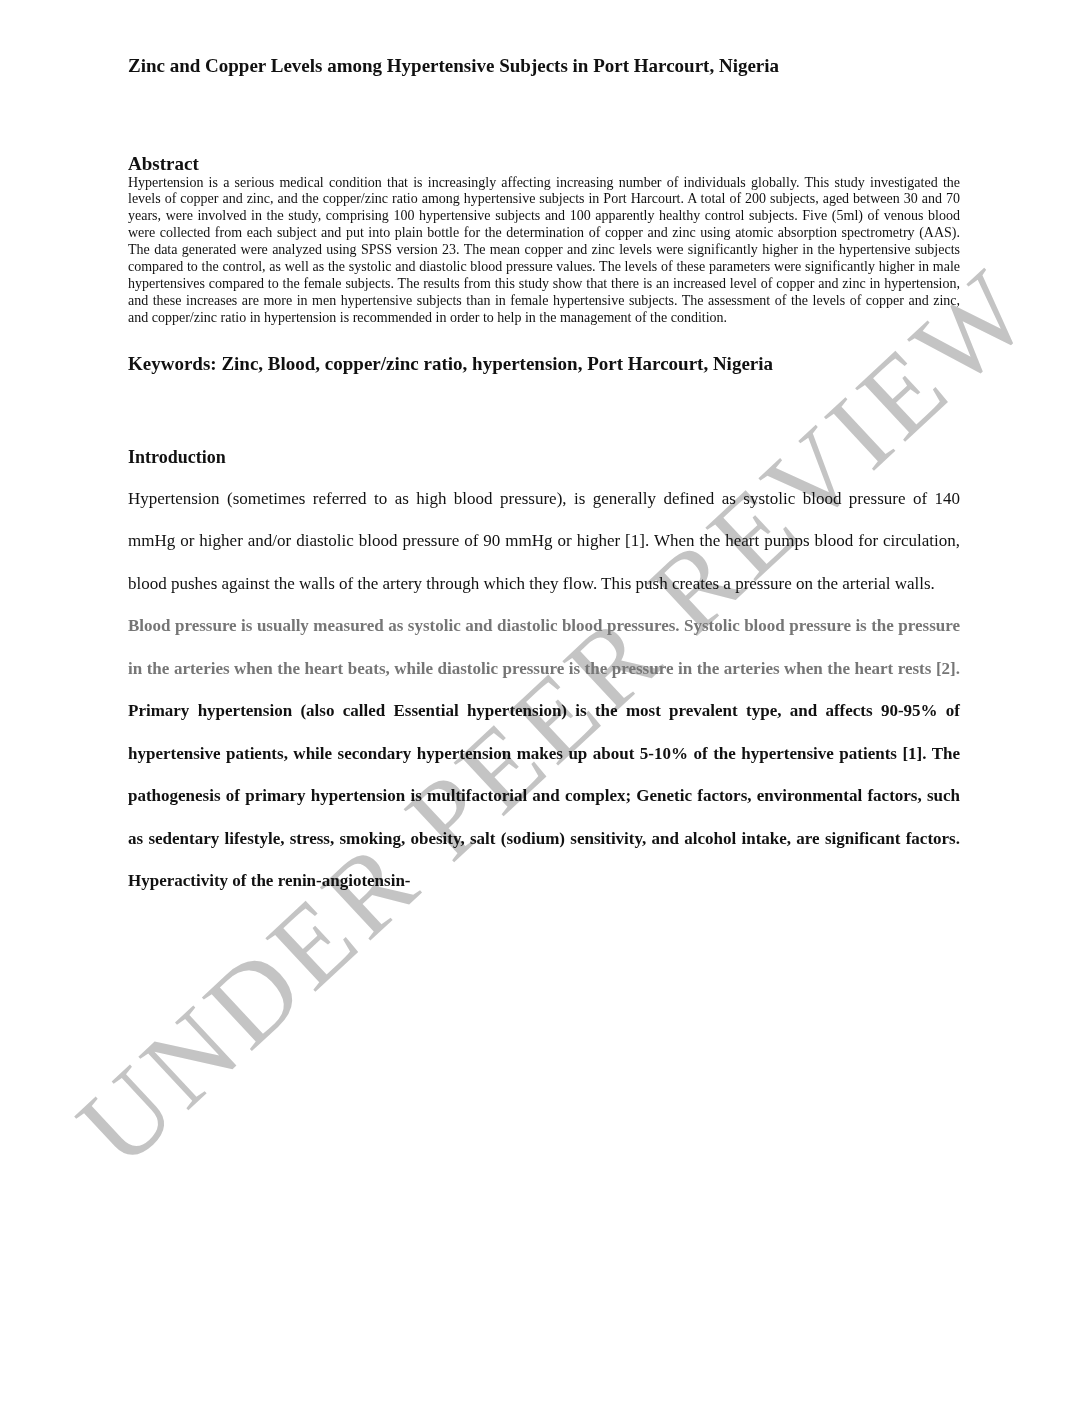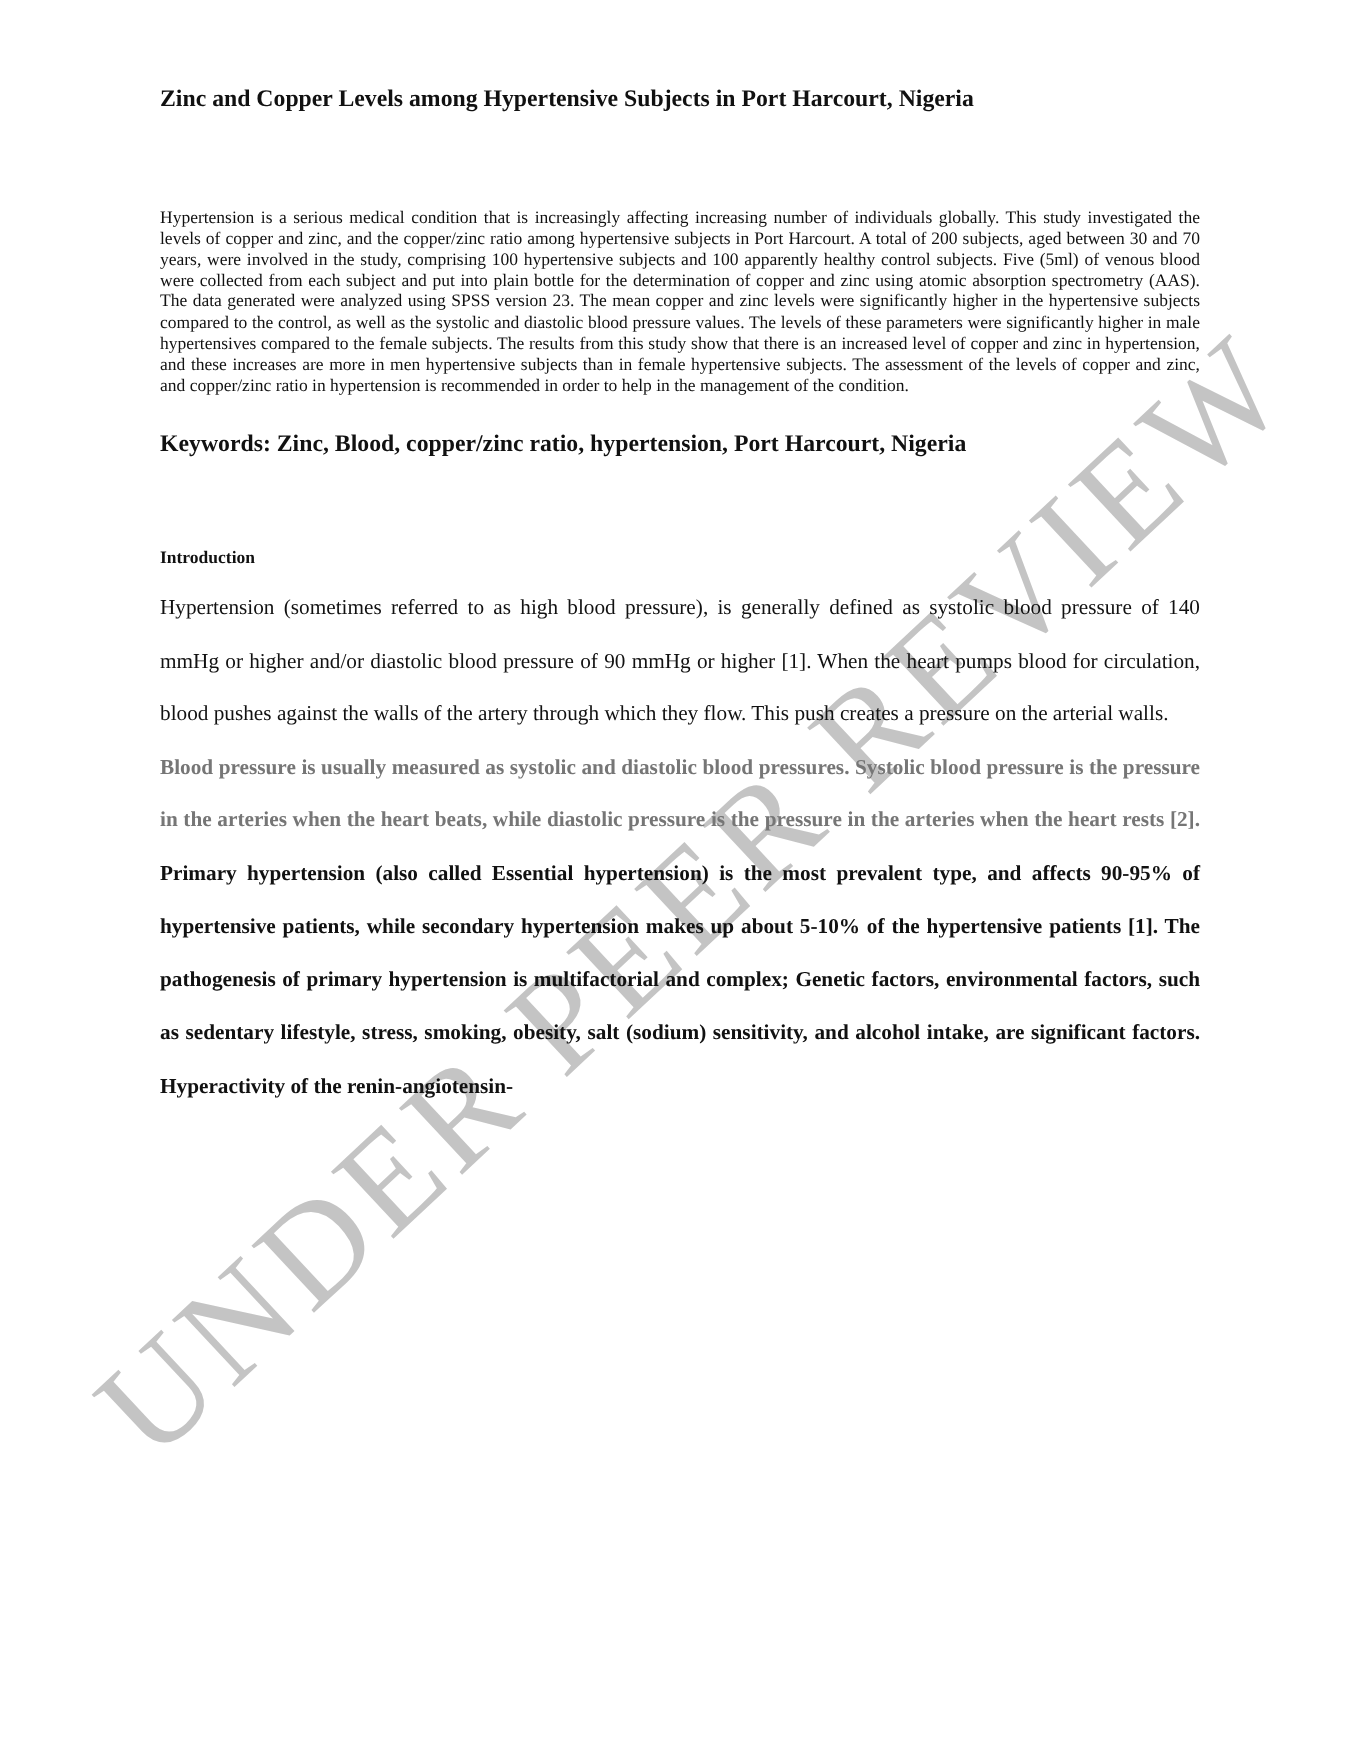--- a/index.html
+++ b/index.html
@@ -24,21 +24,21 @@
     font-size: 112px;
     letter-spacing: 6px;
     color: rgba(125, 125, 125, 0.45);
     white-space: nowrap;
     z-index: 0;
     pointer-events: none;
   }
   .content {
     position: relative;
     z-index: 1;
-    padding: 68px 128px 0 128px;
+    padding: 54px 128px 0 128px;
   }
   .title {
     font-size: 19px;
     font-weight: bold;
     line-height: 1.3;
     margin-bottom: 74px;
   }
   .abstract-heading {
     font-size: 19px;
     font-weight: bold;
@@ -48,39 +48,40 @@
     font-size: 14px;
     line-height: 1.21;
     text-align: justify;
   }
   .keywords {
     font-size: 19px;
     font-weight: bold;
     margin-top: 26px;
   }
   .intro-heading {
-    font-size: 14px;
+    font-size: 18px;
     font-weight: bold;
     margin-top: 72px;
   }
   .body-paragraph {
     font-size: 17px;
     line-height: 2.5;
     text-align: justify;
     margin-top: 10px;
   }
   .body-paragraph + .body-paragraph { margin-top: 0; font-weight: bold; }
   .muted { color: #767676; }
 </style>
 </head>
 <body>
 
 <div class="page">
   <div class="watermark">UNDER PEER REVIEW</div>
   <div class="content">
     <h1 class="title">Zinc and Copper Levels among Hypertensive Subjects in Port Harcourt, Nigeria</h1>
+    <h2 class="abstract-heading">Abstract</h2>
     <p class="abstract-body">Hypertension is a serious medical condition that is increasingly affecting increasing number of individuals globally. This study investigated the levels of copper and zinc, and the copper/zinc ratio among hypertensive subjects in Port Harcourt. A total of 200 subjects, aged between 30 and 70 years, were involved in the study, comprising 100 hypertensive subjects and 100 apparently healthy control subjects. Five (5ml) of venous blood were collected from each subject and put into plain bottle for the determination of copper and zinc using atomic absorption spectrometry (AAS). The data generated were analyzed using SPSS version 23. The mean copper and zinc levels were significantly higher in the hypertensive subjects compared to the control, as well as the systolic and diastolic blood pressure values. The levels of these parameters were significantly higher in male hypertensives compared to the female subjects. The results from this study show that there is an increased level of copper and zinc in hypertension, and these increases are more in men hypertensive subjects than in female hypertensive subjects. The assessment of the levels of copper and zinc, and copper/zinc ratio in hypertension is recommended in order to help in the management of the condition.</p>
     <p class="keywords">Keywords: Zinc, Blood, copper/zinc ratio, hypertension, Port Harcourt, Nigeria</p>
     <h2 class="intro-heading">Introduction</h2>
     <p class="body-paragraph">Hypertension (sometimes referred to as high blood pressure), is generally defined as systolic blood pressure of 140 mmHg or higher and/or diastolic blood pressure of 90 mmHg or higher [1]. When the heart pumps blood for circulation, blood pushes against the walls of the artery through which they flow. This push creates a pressure on the arterial walls.</p>
     <p class="body-paragraph"><span class="muted">Blood pressure is usually measured as systolic and diastolic blood pressures. Systolic blood pressure is the pressure in the arteries when the heart beats, while diastolic pressure is the pressure in the arteries when the heart rests [2].</span> <span>Primary hypertension (also called Essential hypertension) is the most prevalent type, and affects 90-95% of hypertensive patients, while secondary hypertension makes up about 5-10% of the hypertensive patients [1]. The pathogenesis of primary hypertension is multifactorial and complex; Genetic factors, environmental factors, such as sedentary lifestyle, stress, smoking, obesity, salt (sodium) sensitivity, and alcohol intake, are significant factors. Hyperactivity of the renin-angiotensin-</span></p>
   </div>
 </div>
 
 </body></html>

